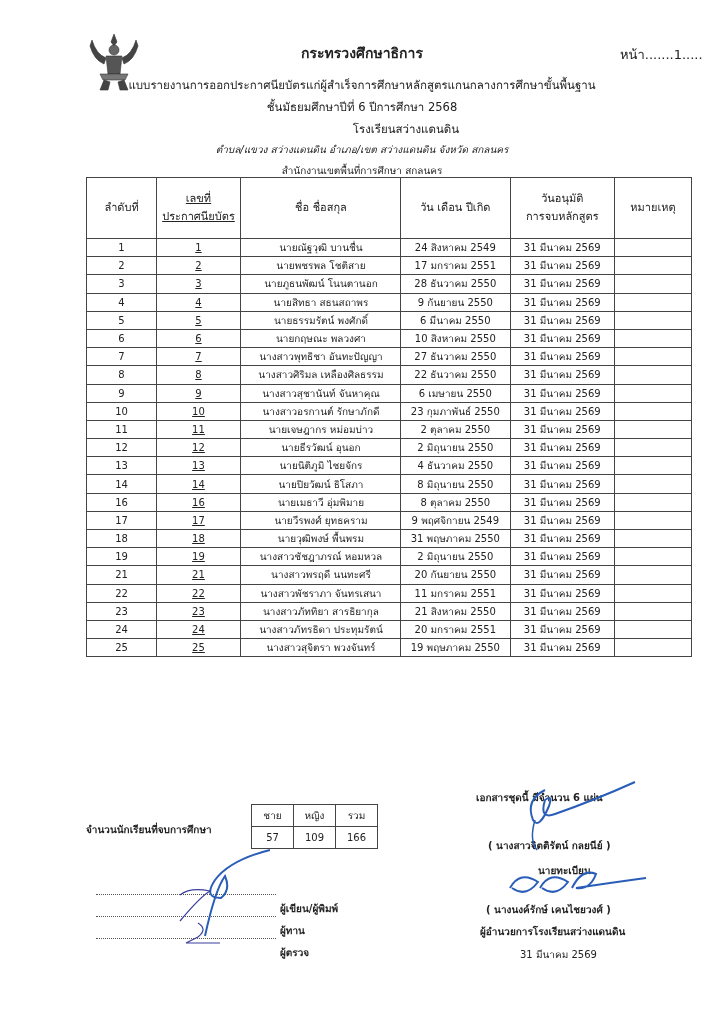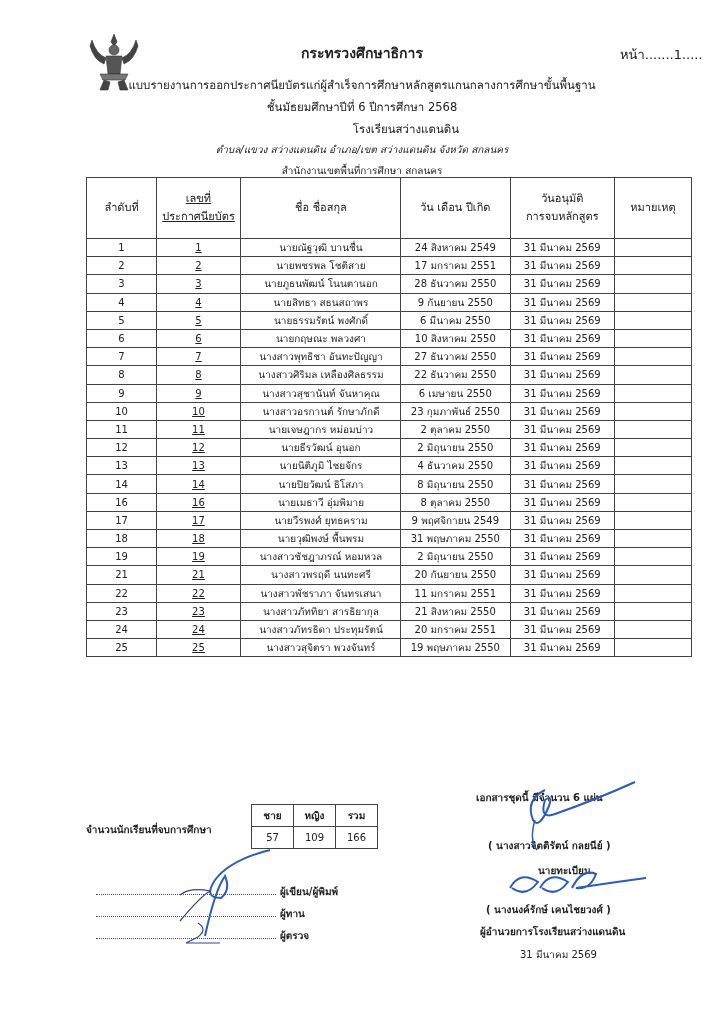--- a/index.html
+++ b/index.html
@@ -23,32 +23,32 @@
   .c1 { width:64px; text-align:center; }
   .c2 { width:75px; text-align:center;text-decoration:underline; }
   .c3 { width:160px; text-align:center; padding-left:5px !important; }
   .c4 { width:105px; text-align:center; }
   .c5 { width:100px; text-align:center; }
   .c6 { width:70px; }
 
   .summary-label { left:86px; top:822px; font-size:10px; font-weight:bold; }
   table.sum { position:absolute; left:251px; top:804px; border-collapse:collapse; font-size:10px; }
   table.sum td { border:1px solid #444; width:39px; height:19px; text-align:center; }
-  table.sum tr.head td { font-weight:bold; }
+  table.sum tr.head td { font-weight:normal; }
 
   .docs { left:476px; top:790px; font-size:10px; font-weight:bold; }
   .sig-name { font-size:10px; font-weight:bold; }
   .reg-name { left:488px; top:838px; }
   .reg-title { left:538px; top:863px; }
   .dir-name { left:486px; top:902px; }
   .dir-title { left:480px; top:924px; }
   .dir-date { left:520px; top:947px; font-size:10px; }
 
   .dots { left:96px; width:180px; border-bottom:1px dotted #555; height:10px; }
-  .role { left:280px; font-size:10px; font-weight:bold; }
+  .role { left:280px; font-size:10px; font-weight:bold;margin-top:17px; }
   .sig { position:absolute; }
 </style>
 </head>
 <body>
 
 <svg class="abs garuda" viewBox="0 0 56 62">
   <g fill="#444" stroke="#333" stroke-width="0.6">
     <path d="M28 4 l3 8 -3 4 -3 -4z"></path>
     <circle cx="28" cy="20" r="5" fill="#666"></circle>
     <path d="M6 10 q4 14 14 18 l-2 6 q-10 -4 -14 -18z"></path>

